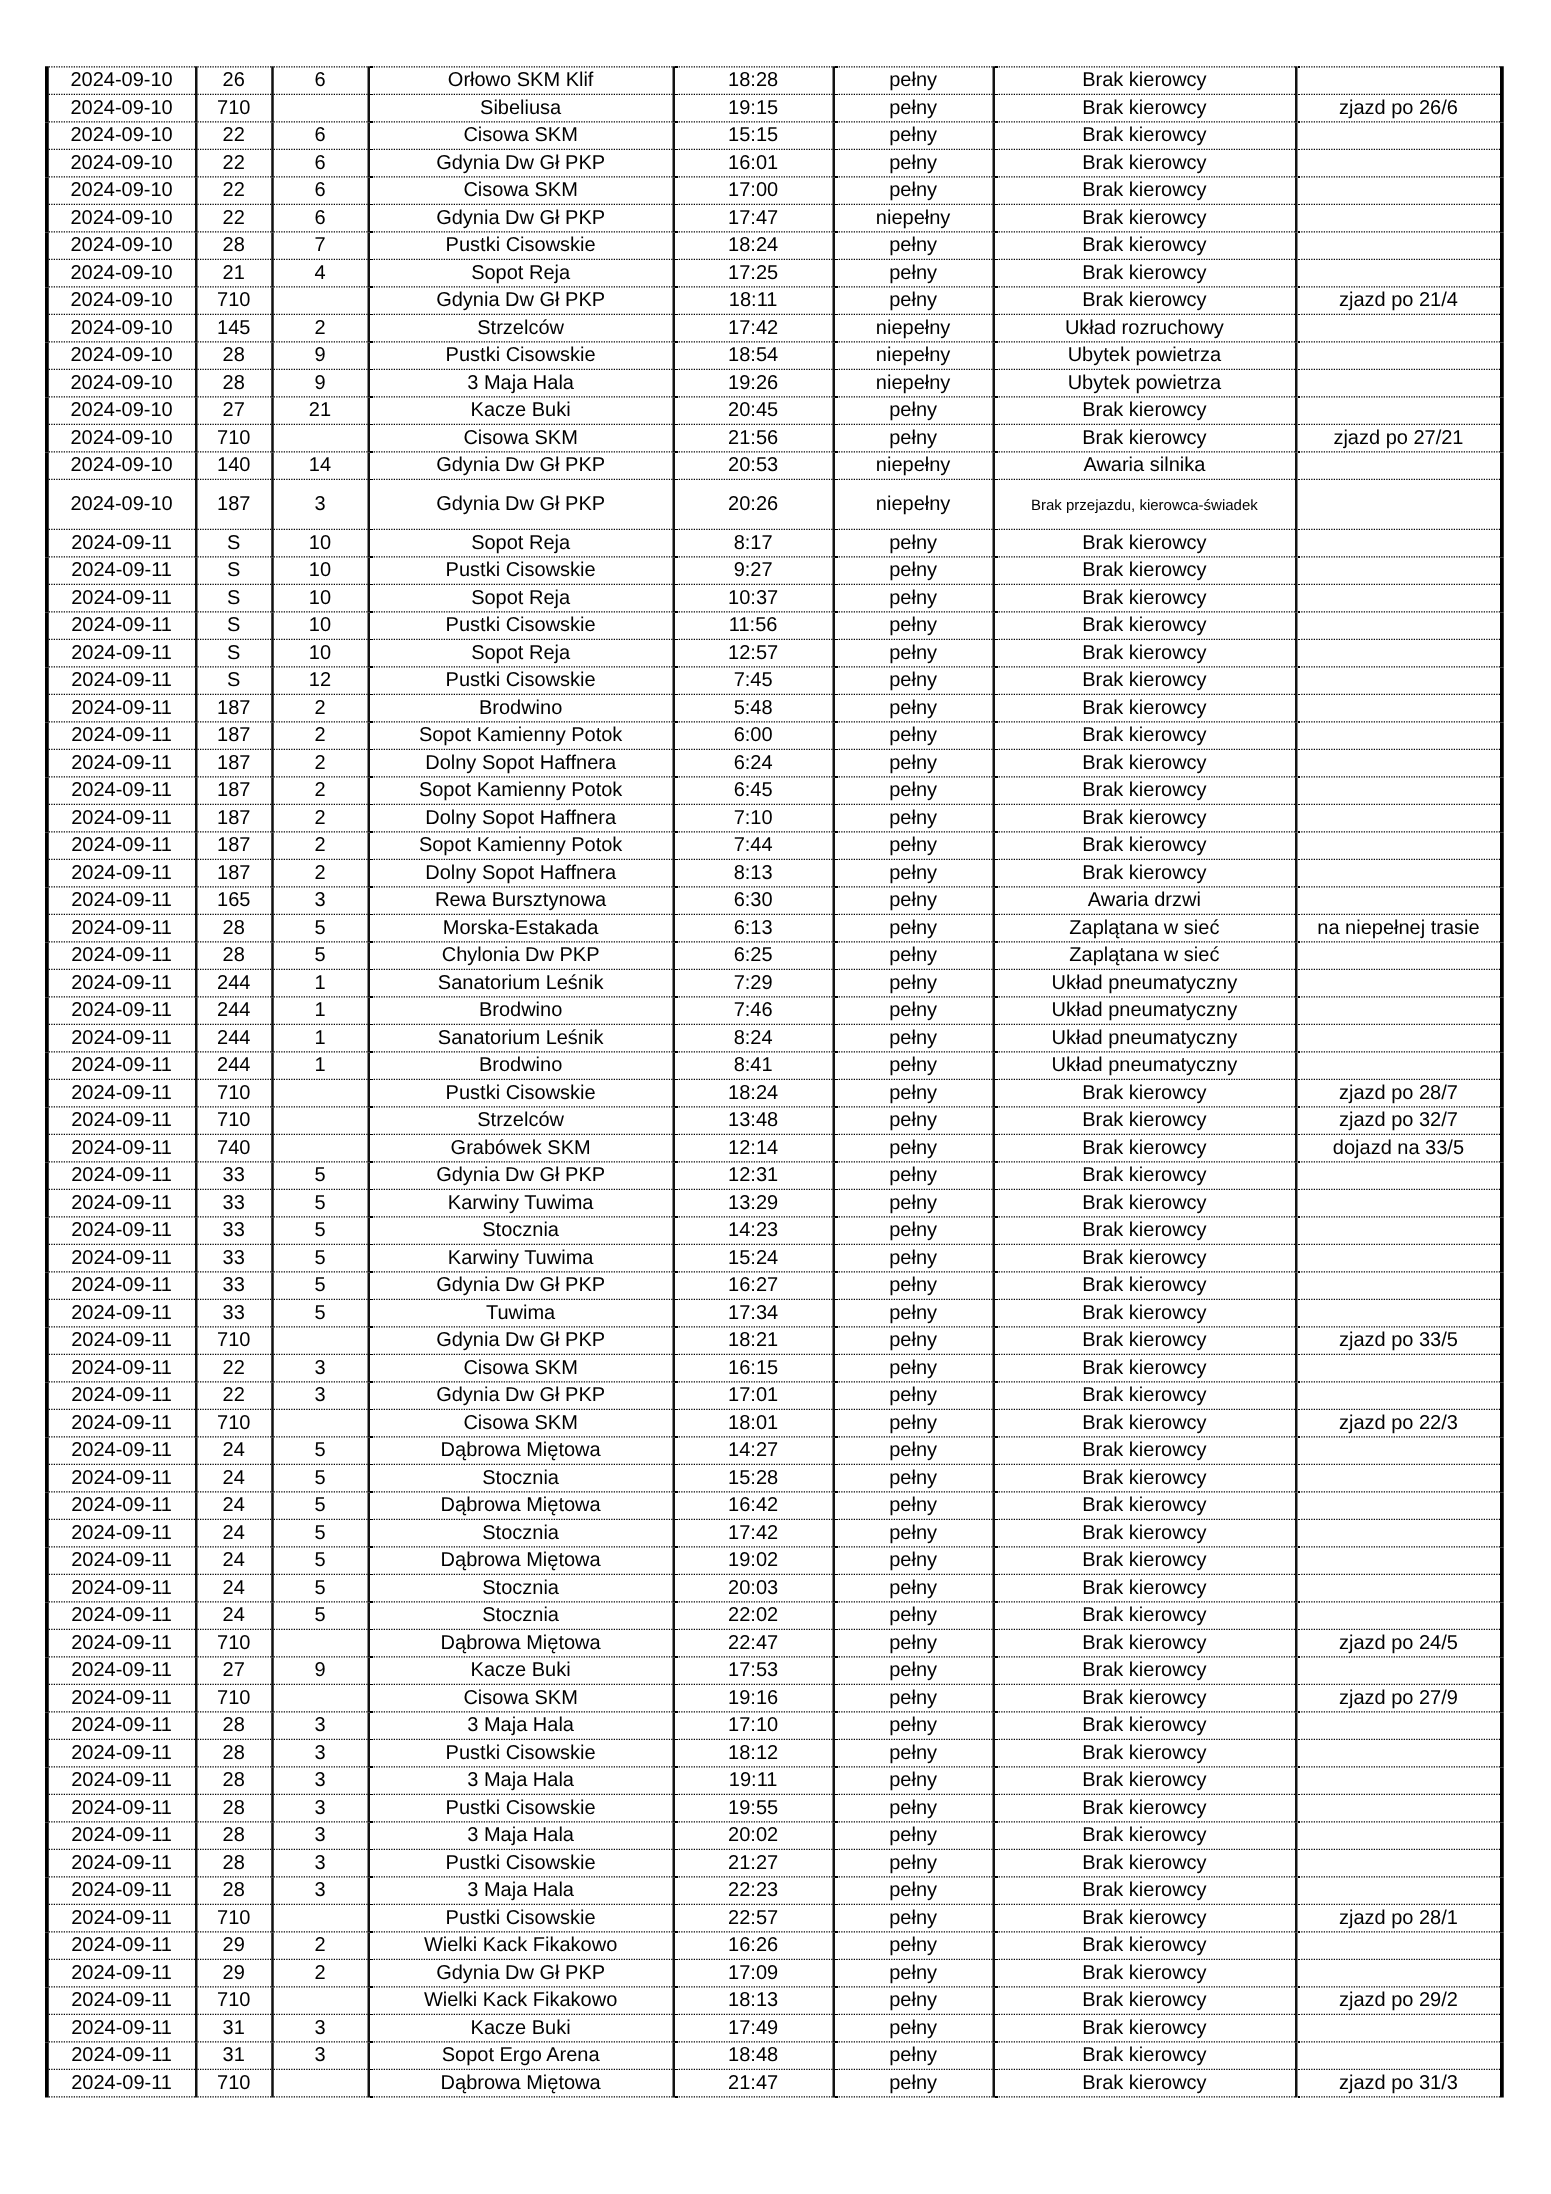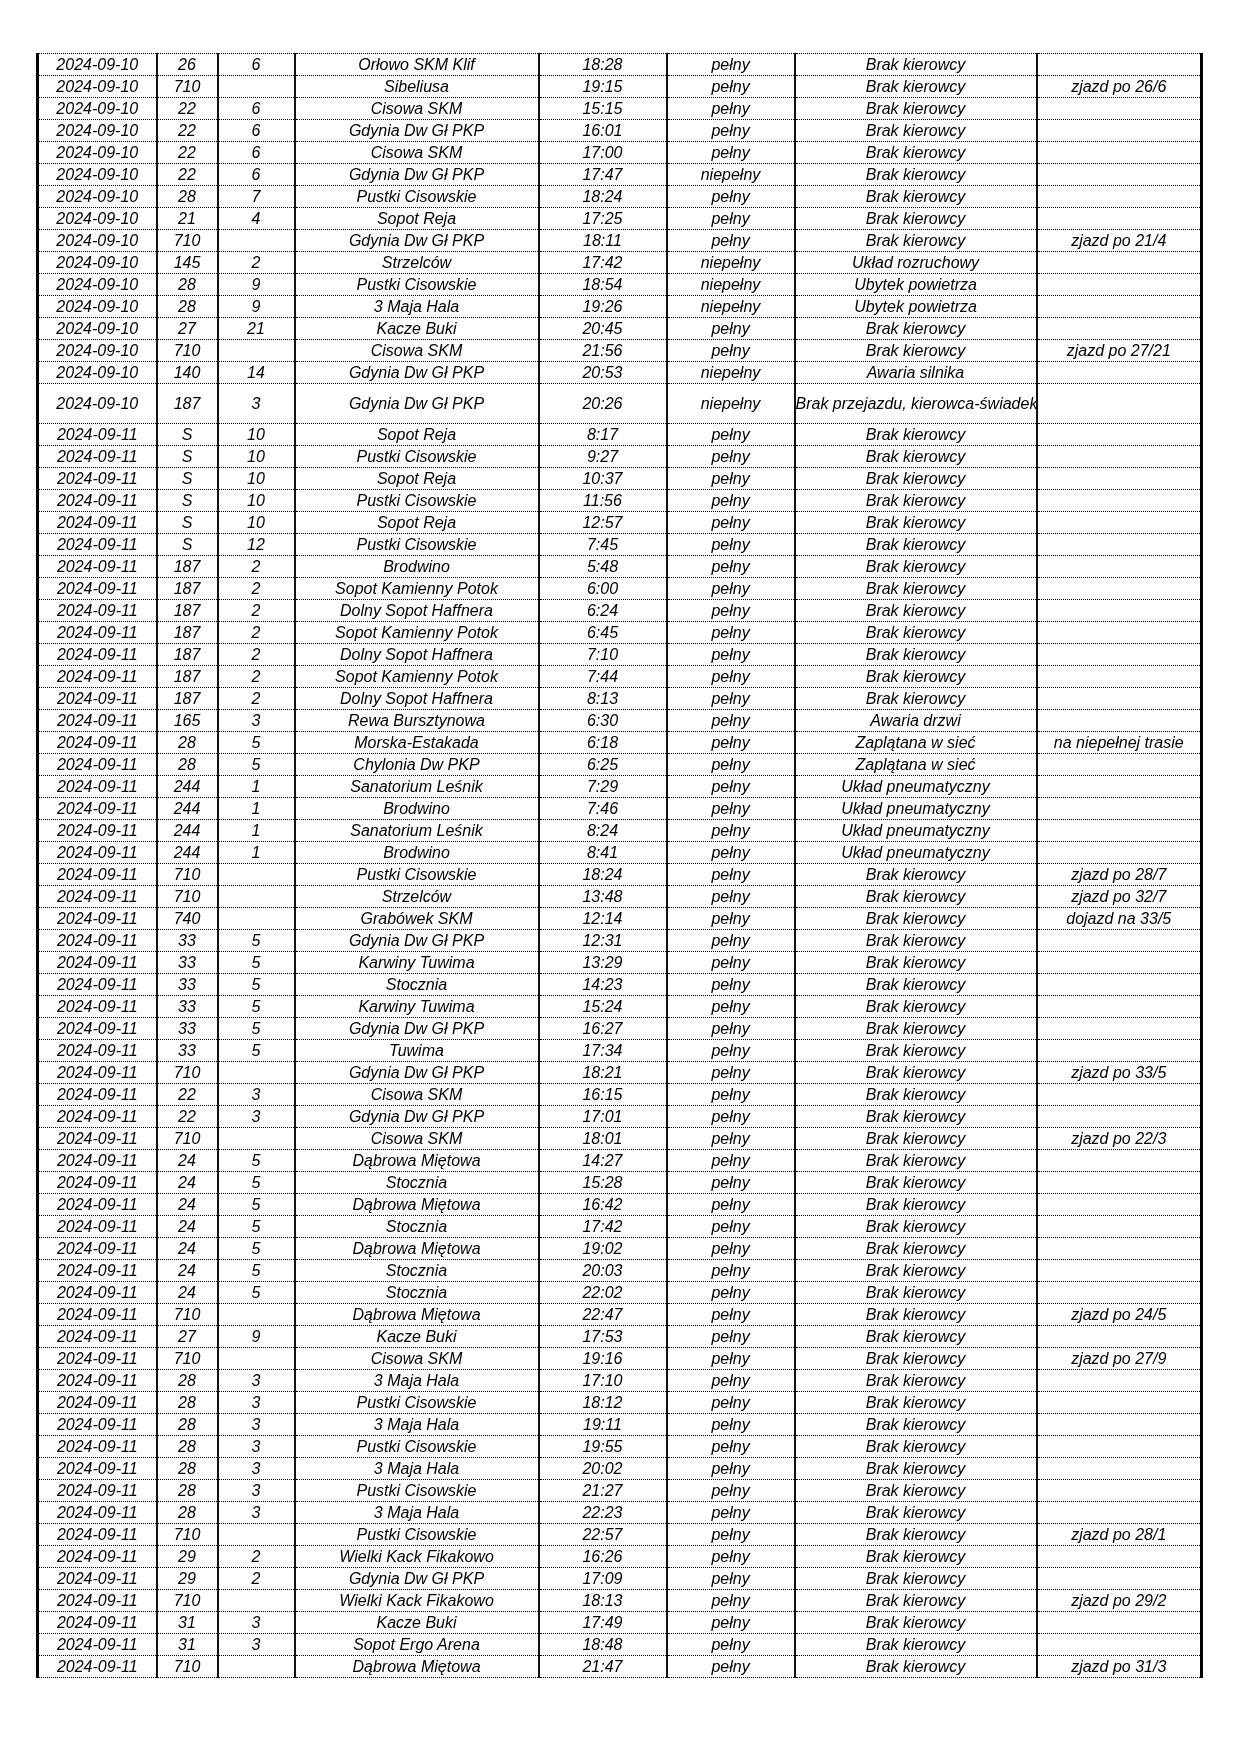--- a/index.html
+++ b/index.html
@@ -1,35 +1,35 @@
 <!DOCTYPE html>
 <html><head>
 <meta charset="utf-8">
 <style>
   html, body { margin: 0; padding: 0; background: #ffffff; }
   body { width: 1241px; height: 1755px; position: relative; overflow: hidden;
          font-family: "Liberation Sans", "DejaVu Sans", sans-serif; color: #000; }
-  .sheet { position: absolute; left: 36px; top: 53px; width: 1164px; font-style: italic; }
+  .sheet { position: absolute; left: 36px; top: 53px; width: 1164px; }
   table { border-collapse: collapse; table-layout: fixed; width: 1164px; }
   col.c-date { width: 119px; }
   col.c-line { width: 61px; }
   col.c-brig { width: 77px; }
   col.c-loc  { width: 244px; }
   col.c-time { width: 128px; }
   col.c-stat { width: 128px; }
   col.c-reas { width: 242px; }
   col.c-note { width: 165px; }
   td { height: 21px; padding: 0; text-align: center; vertical-align: middle;
        font-size: 16px; line-height: 18px; white-space: nowrap; overflow: hidden;
        border-bottom: 1px dotted #000; border-top: 1px dotted #000;
        border-left: 2px solid #111; border-right: 2px solid #111; }
   td.c-date { border-left: 3px solid #000; }
   td.c-note { border-right: 3px solid #000; }
   tr.tall td { height: 39px; }
-  td.small { font-size: 16px; }
+  td.small { font-size: 12px; }
 </style>
 </head>
 <body>
 
 <div class="sheet">
   <table>
     <colgroup>
       <col class="c-date">
         <col class="c-line">
         <col class="c-brig">
@@ -338,21 +338,21 @@
           <td class="c-time">6:30</td>
           <td class="c-stat">pełny</td>
           <td class="c-reas">Awaria drzwi</td>
           <td class="c-note"></td>
         </tr>
         <tr>
           <td class="c-date">2024-09-11</td>
           <td class="c-line">28</td>
           <td class="c-brig">5</td>
           <td class="c-loc">Morska-Estakada</td>
-          <td class="c-time">6:18</td>
+          <td class="c-time">6:13</td>
           <td class="c-stat">pełny</td>
           <td class="c-reas">Zaplątana w sieć</td>
           <td class="c-note">na niepełnej trasie</td>
         </tr>
         <tr>
           <td class="c-date">2024-09-11</td>
           <td class="c-line">28</td>
           <td class="c-brig">5</td>
           <td class="c-loc">Chylonia Dw PKP</td>
           <td class="c-time">6:25</td>

